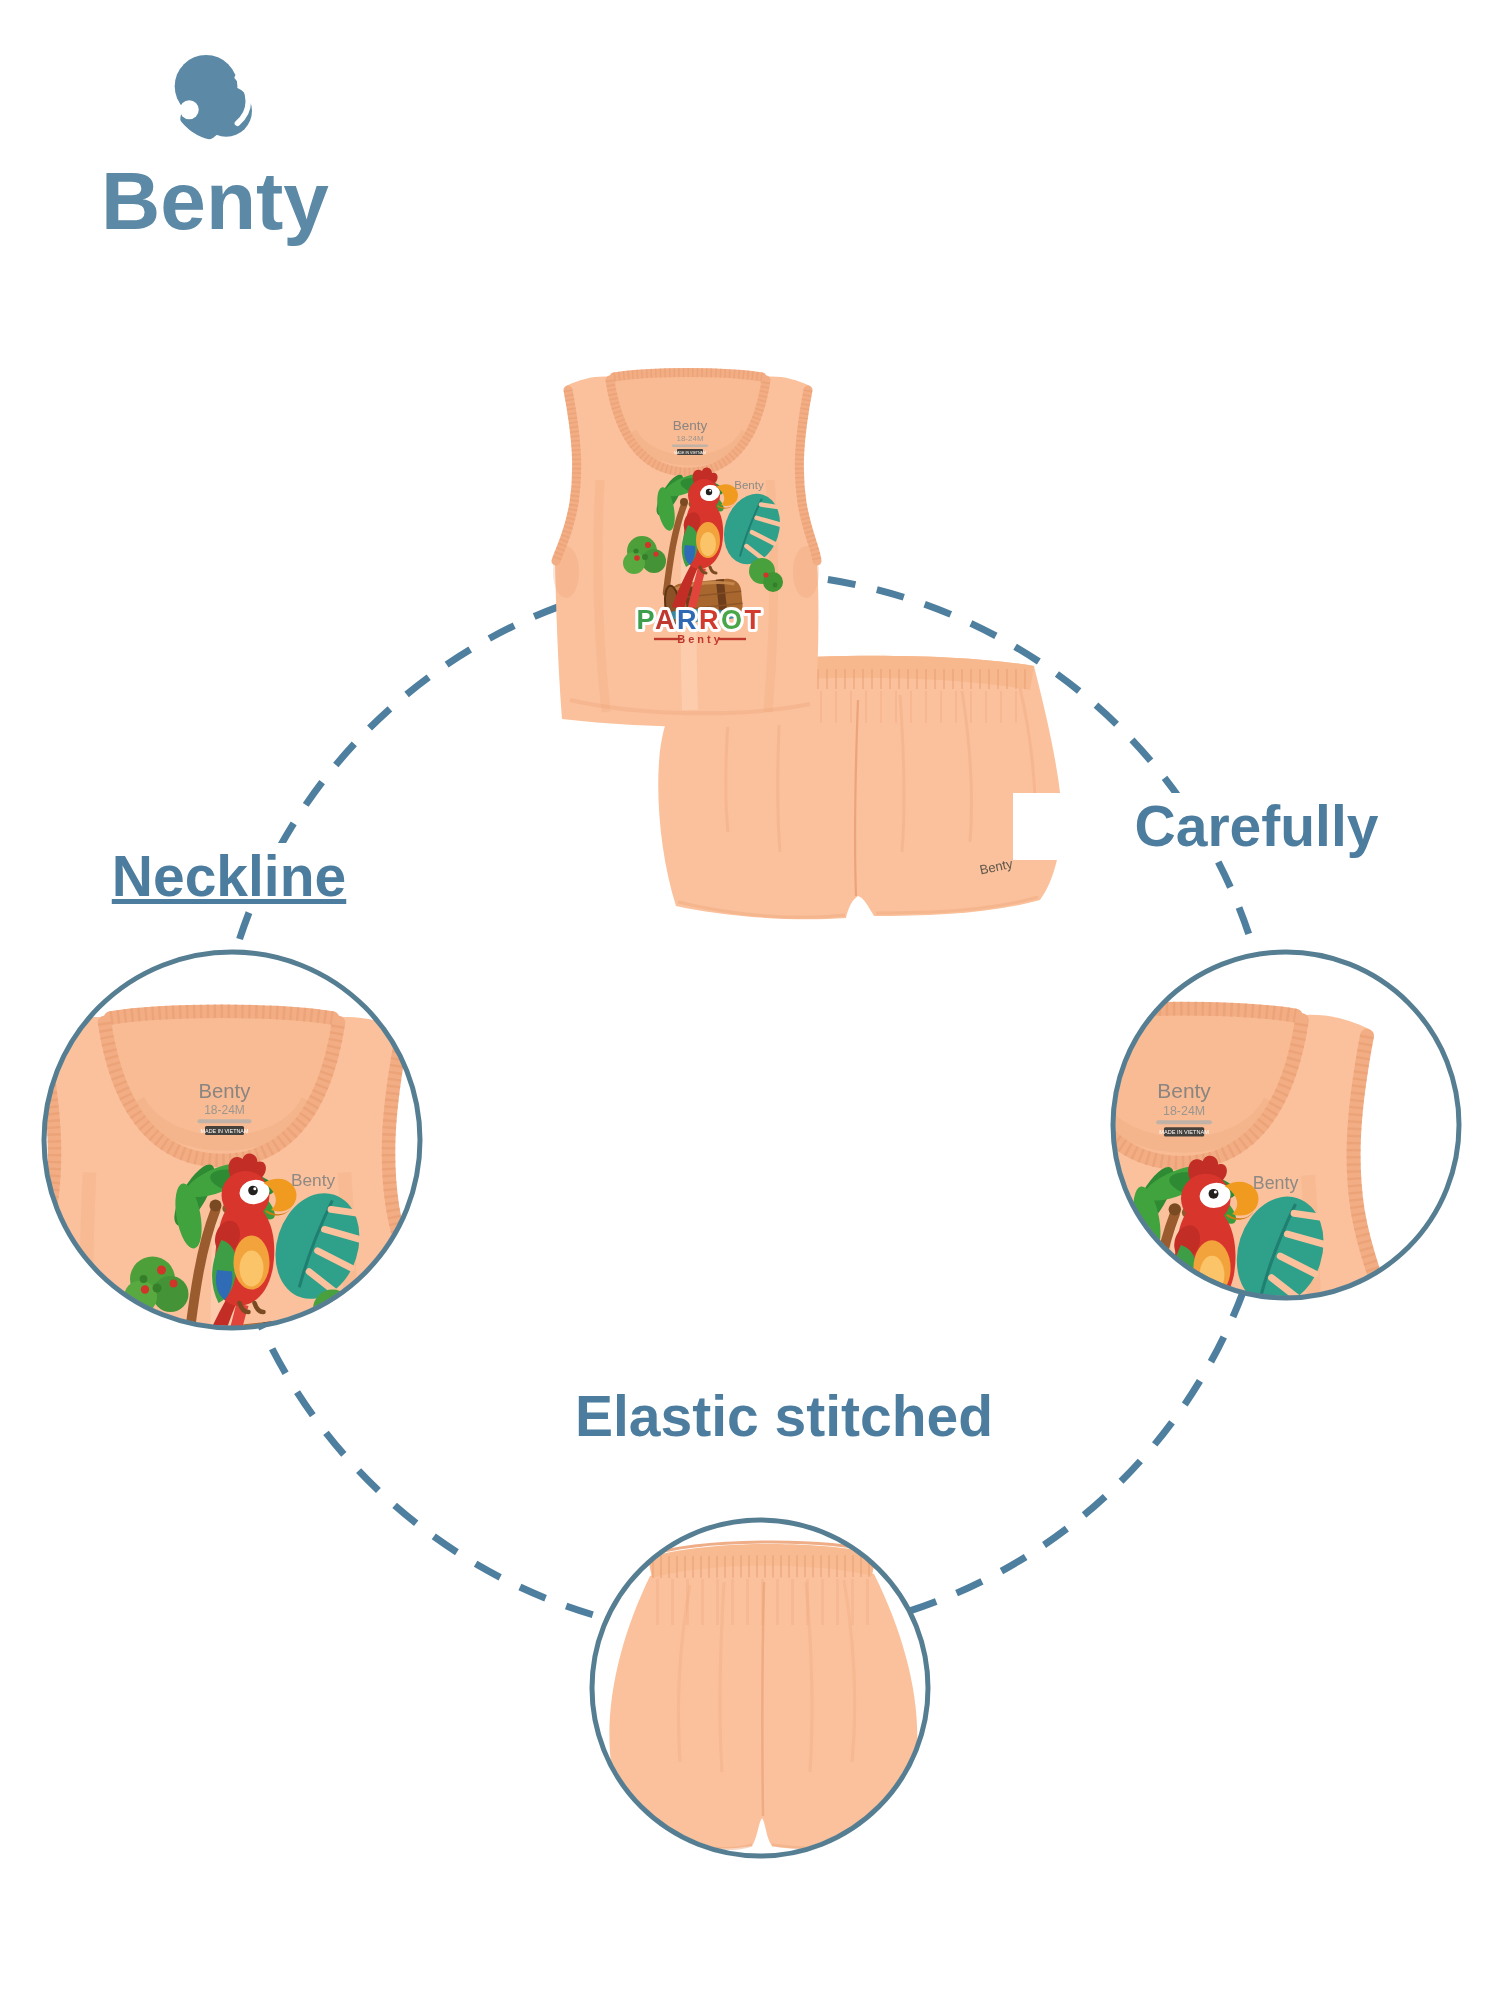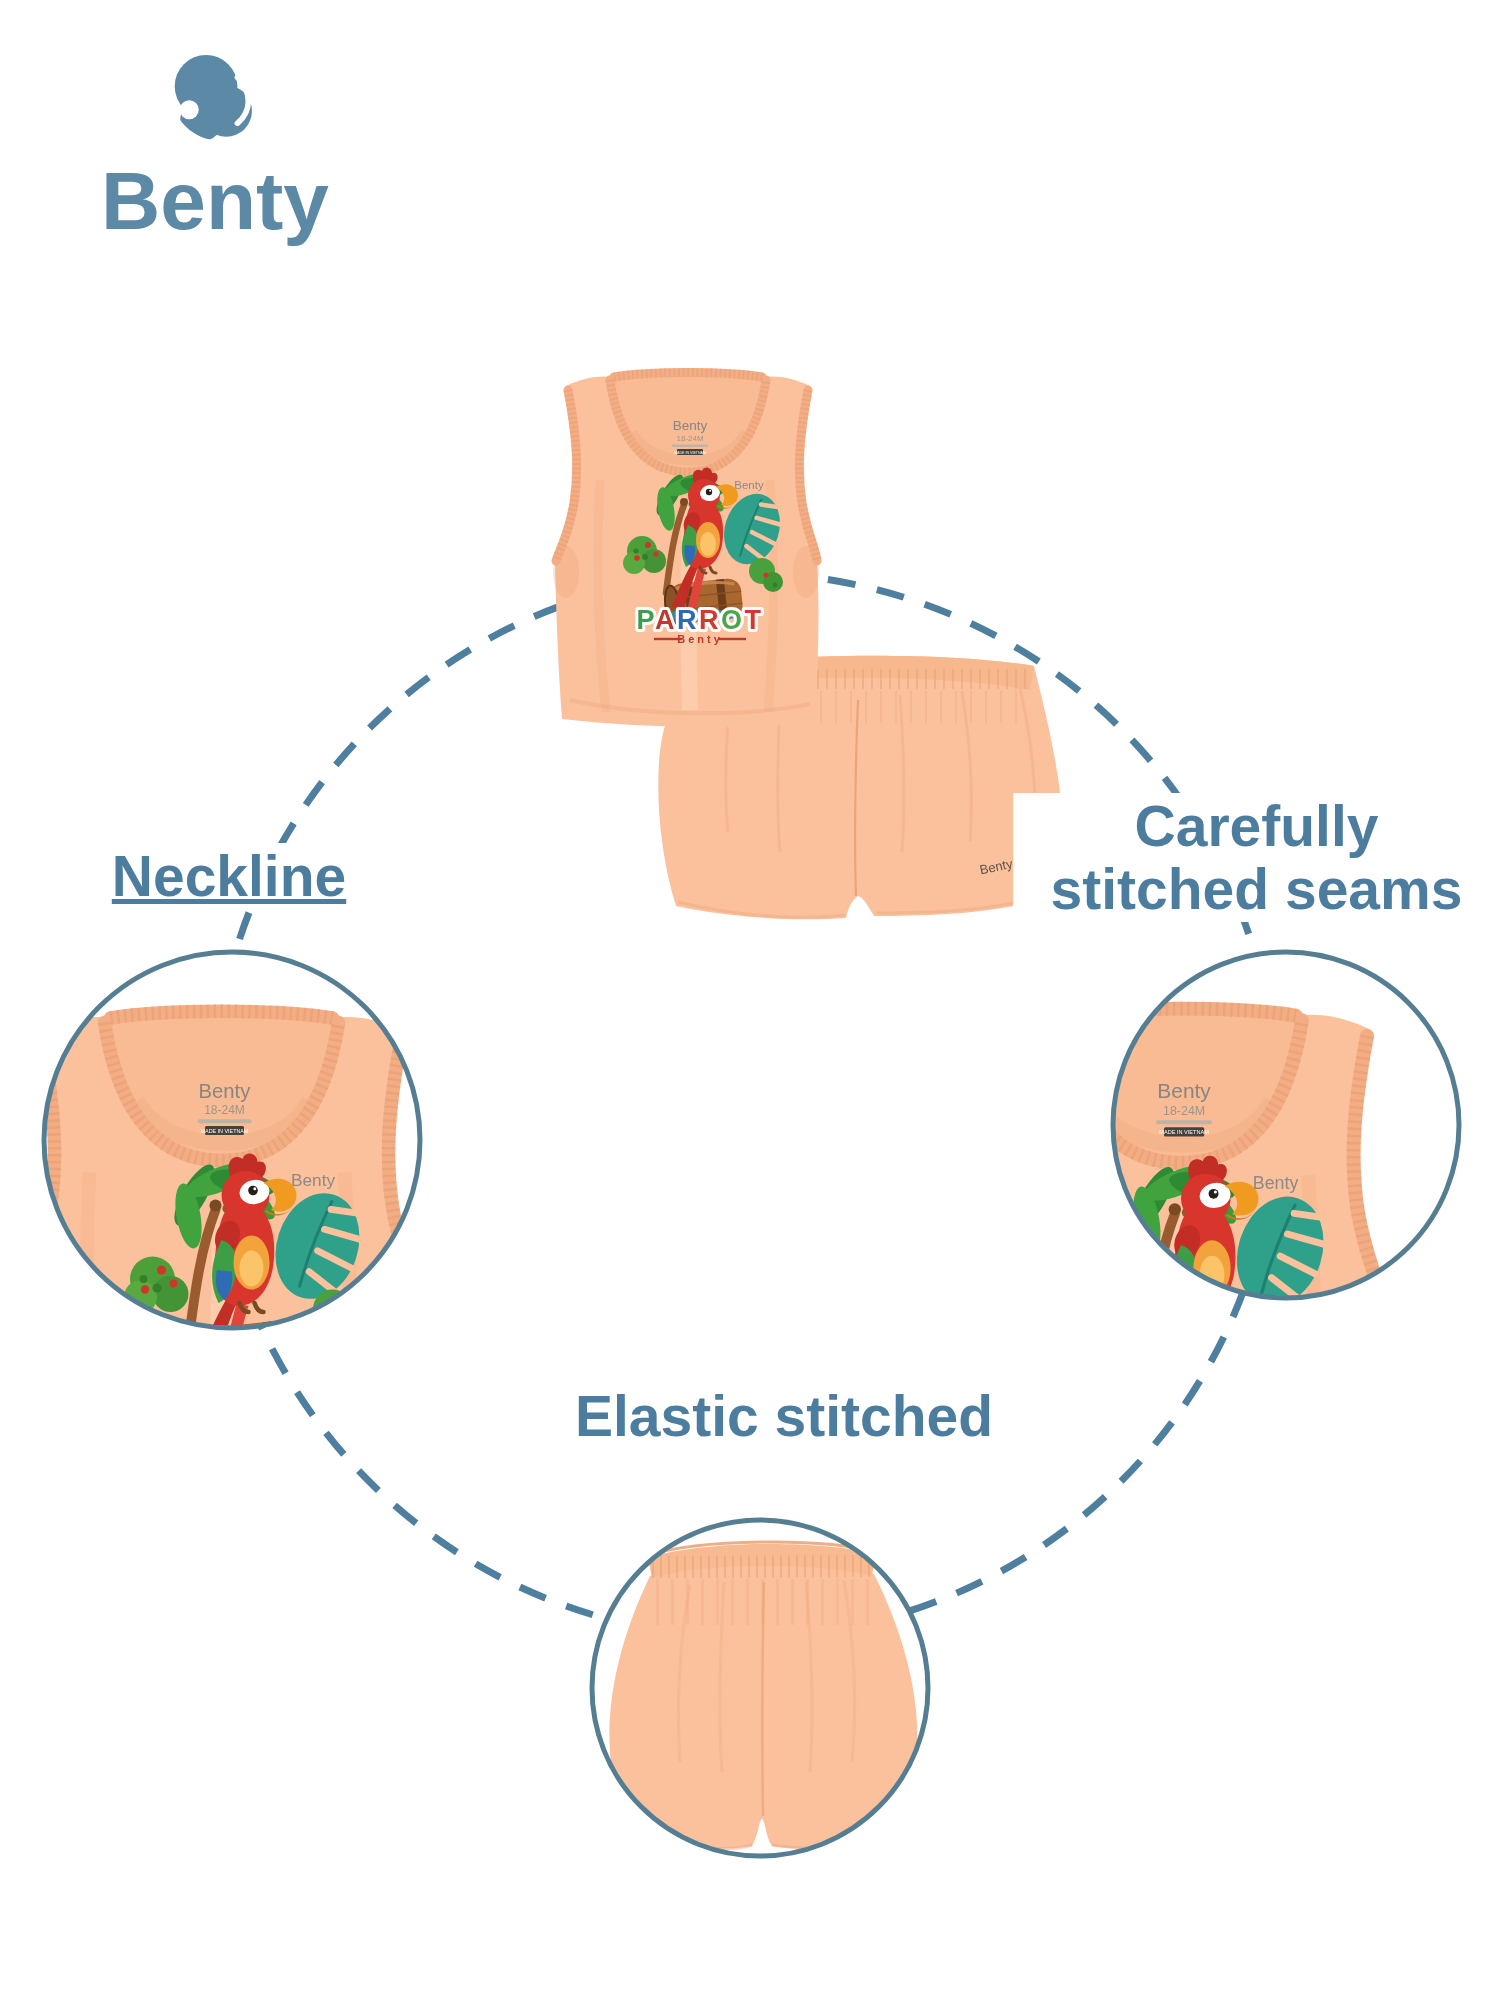--- a/index.html
+++ b/index.html
@@ -247,17 +247,16 @@
         <use href="#shorts-front"></use>
       </g>
       <circle cx="760" cy="1688" r="168" fill="none" stroke="#567e93" stroke-width="5"></circle>
     </g>
   </svg>
 
   <div class="callout callout-neckline">Neckline</div>
 
   <div class="callout callout-seams">
     <div>Carefully</div>
-    <div>stitched seams</div>
   </div>
 
   <div class="callout callout-waistband">Elastic stitched</div>
 </div>
 
 </body></html>

